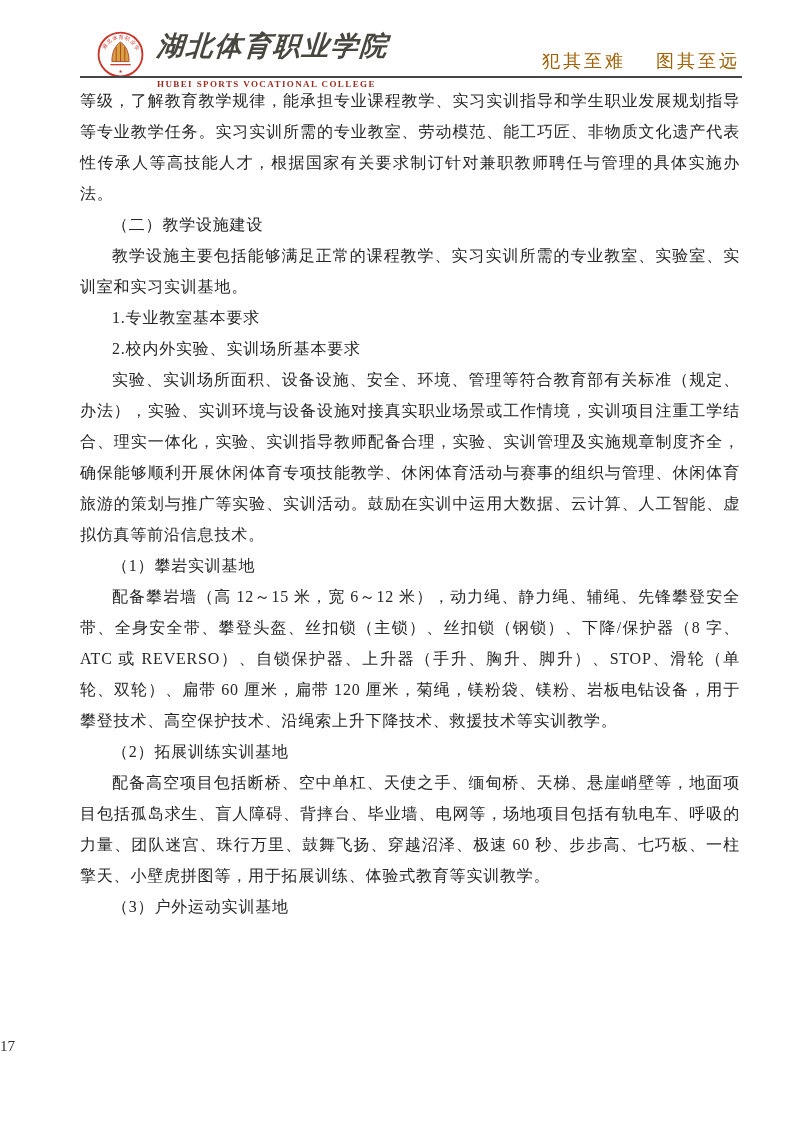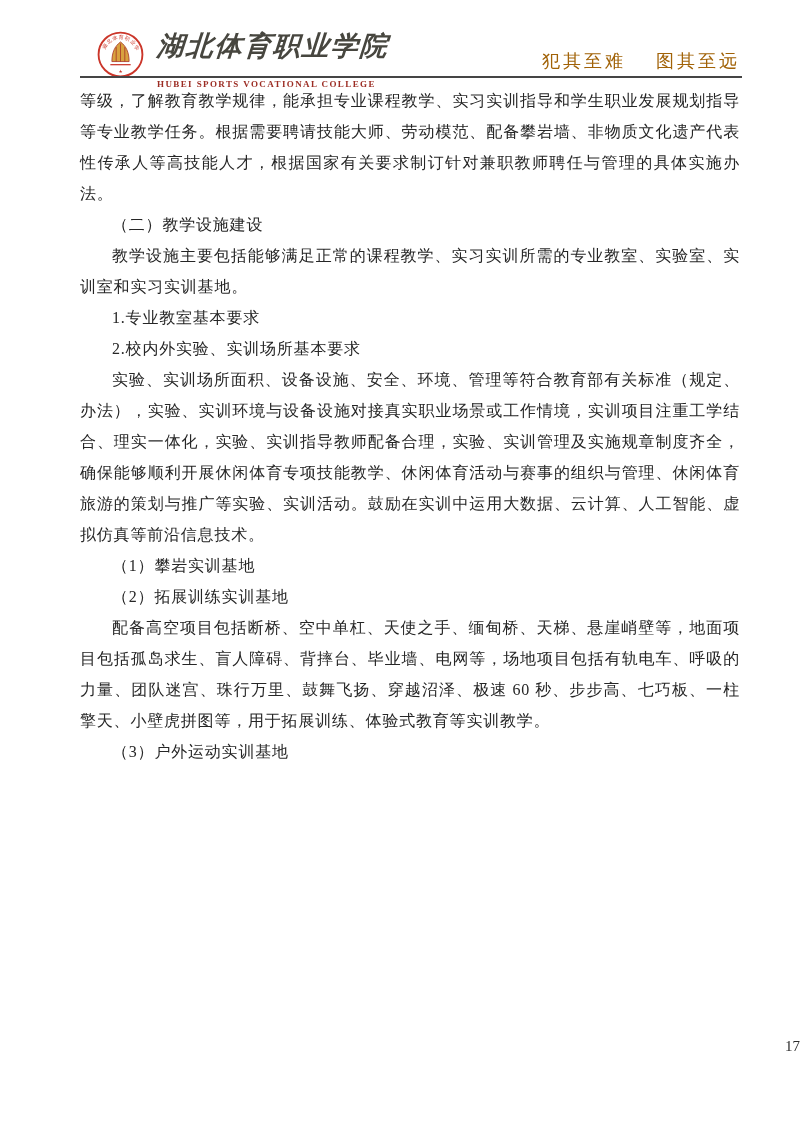--- a/index.html
+++ b/index.html
@@ -77,21 +77,21 @@
   .p-cont { text-indent: 0; }
   .p-body { text-indent: 2em; }
   .p-h2   { text-indent: 2em; font-weight: normal; }
   .p-sub  { text-indent: 2em; }
   
   .page-number {
     position: absolute;
     top: 1038px;
     left: 0;
     width: 100%;
-    text-align: right;
+    text-align: left;
     font-size: 15px;
     color: #2c2c2c;
   }
 </style>
 </head>
 <body>
 
 <div class="page">
 
   <div class="seal">
@@ -113,27 +113,28 @@
     <div class="name-en">HUBEI SPORTS VOCATIONAL COLLEGE</div>
   </div>
 
   <div class="motto">
     <span>犯其至难</span><span class="gap"></span><span>图其至远</span>
   </div>
 
   <div class="header-rule"></div>
 
   <main class="content">
-    <p class="p-cont">等级，了解教育教学规律，能承担专业课程教学、实习实训指导和学生职业发展规划指导等专业教学任务。根据需要聘请技能大师、劳动模范、配备攀岩墙、非物质文化遗产代表性传承人等高技能人才，根据国家有关要求制订针对兼职教师聘任与管理的具体实施办法。</p>
+    <p class="p-cont">等级，了解教育教学规律，能承担专业课程教学、实习实训指导和学生职业发展规划指导等专业教学任务。实习实训所需的专业教室、劳动模范、能工巧匠、非物质文化遗产代表性传承人等高技能人才，根据国家有关要求制订针对兼职教师聘任与管理的具体实施办法。</p>
     <p class="p-h2">（二）教学设施建设</p>
     <p class="p-body">教学设施主要包括能够满足正常的课程教学、实习实训所需的专业教室、实验室、实训室和实习实训基地。</p>
     <p class="p-sub">1.专业教室基本要求</p>
     <p class="p-sub">2.校内外实验、实训场所基本要求</p>
     <p class="p-body">实验、实训场所面积、设备设施、安全、环境、管理等符合教育部有关标准（规定、办法），实验、实训环境与设备设施对接真实职业场景或工作情境，实训项目注重工学结合、理实一体化，实验、实训指导教师配备合理，实验、实训管理及实施规章制度齐全，确保能够顺利开展休闲体育专项技能教学、休闲体育活动与赛事的组织与管理、休闲体育旅游的策划与推广等实验、实训活动。鼓励在实训中运用大数据、云计算、人工智能、虚拟仿真等前沿信息技术。</p>
     <p class="p-sub">（1）攀岩实训基地</p>
+    <p class="p-body">配备攀岩墙（高 12～15 米，宽 6～12 米），动力绳、静力绳、辅绳、先锋攀登安全带、全身安全带、攀登头盔、丝扣锁（主锁）、丝扣锁（钢锁）、下降/保护器（8 字、ATC 或 REVERSO）、自锁保护器、上升器（手升、胸升、脚升）、STOP、滑轮（单轮、双轮）、扁带 60 厘米，扁带 120 厘米，菊绳，镁粉袋、镁粉、岩板电钻设备，用于攀登技术、高空保护技术、沿绳索上升下降技术、救援技术等实训教学。</p>
     <p class="p-sub">（2）拓展训练实训基地</p>
     <p class="p-body">配备高空项目包括断桥、空中单杠、天使之手、缅甸桥、天梯、悬崖峭壁等，地面项目包括孤岛求生、盲人障碍、背摔台、毕业墙、电网等，场地项目包括有轨电车、呼吸的力量、团队迷宫、珠行万里、鼓舞飞扬、穿越沼泽、极速 60 秒、步步高、七巧板、一柱擎天、小壁虎拼图等，用于拓展训练、体验式教育等实训教学。</p>
     <p class="p-sub">（3）户外运动实训基地</p>
   </main>
 
   <div class="page-number">17</div>
 
 </div>
 
 </body></html>

